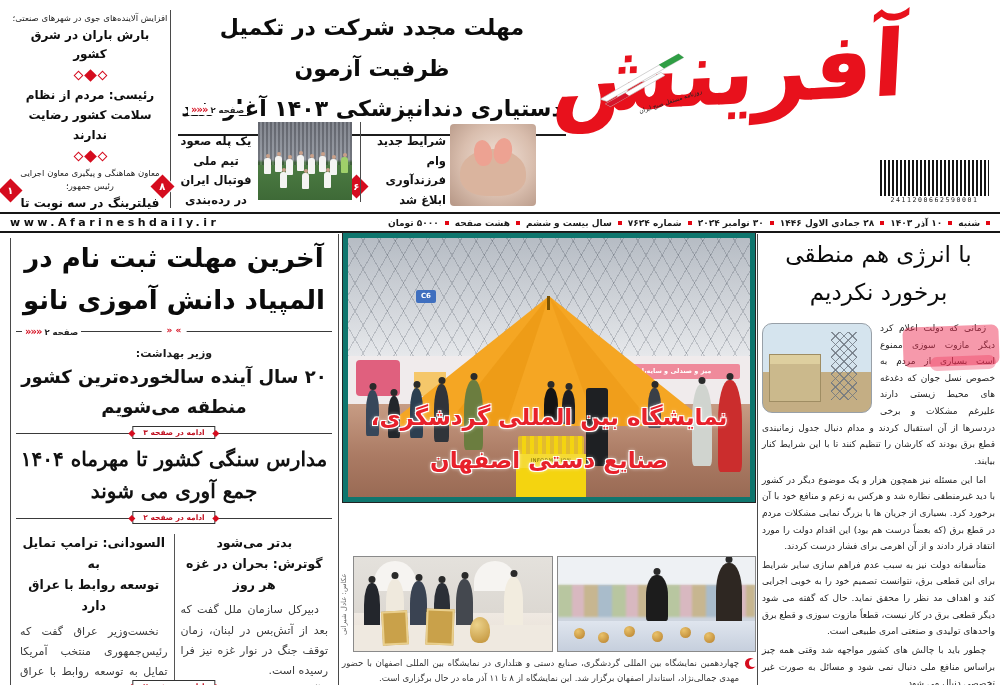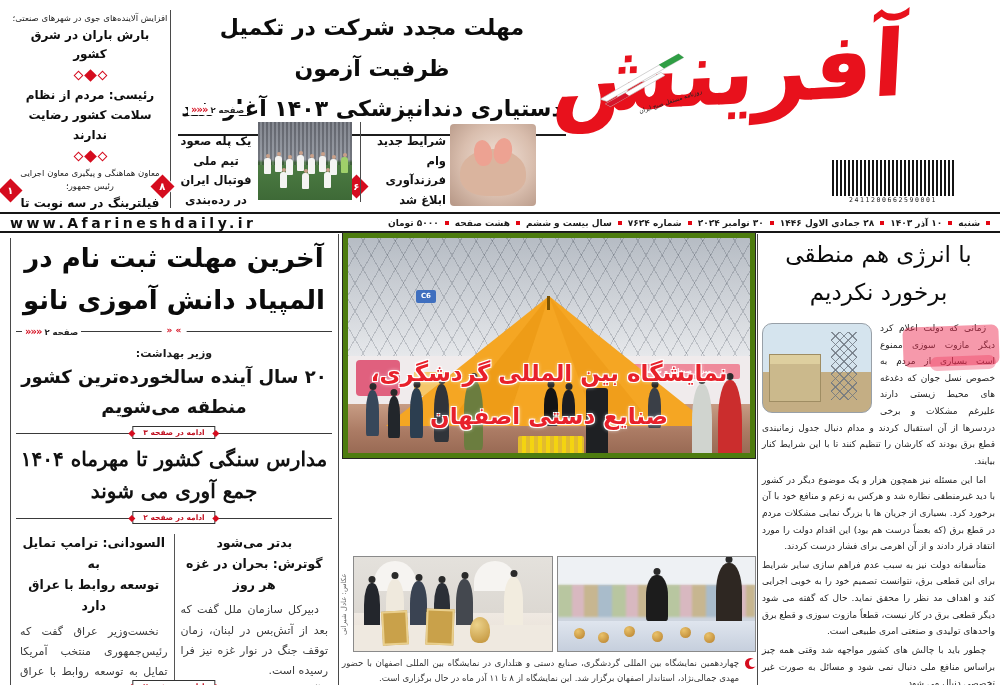--- a/index.html
+++ b/index.html
@@ -58,50 +58,50 @@
       background:radial-gradient(circle at 55% 45%, #f2e2d8 0%, #d9beae 55%, #b59685 100%); }
   .baby-hand { position:absolute; left:12%; top:30%; width:76%; height:58%; background:#dab49e; border-radius:50% 50% 40% 40%; }
   .baby-foot { position:absolute; width:18px; height:26px; background:#eda292; border-radius:50% 50% 45% 45%; }
 
   
   .logo { position:absolute; left:548px; top:-18px; width:350px; height:220px; pointer-events:none; }
   .logo .word { position:absolute; right:-6px; top:4px; font-size:92px; font-weight:bold; color:#e8111c;
                 transform:skewX(-6deg) rotate(-3deg); line-height:1.9; }
   .sublogo { position:absolute; left:46px; top:78px; transform:rotate(-16deg); }
   .sublogo .txt { font-size:6px; color:#222; transform:rotate(-2deg); white-space:nowrap; }
-  .barcode { position:absolute; left:832px; top:160px; width:122px; }
+  .barcode { position:absolute; left:880px; top:160px; width:109px; }
   .barcode .bars { height:36px; background:repeating-linear-gradient(90deg,#141414 0 2px,#fff 2px 4px); }
   .barcode .num { font-family:"DejaVu Sans Mono", monospace; font-size:6.5px; letter-spacing:1.6px;
                   text-align:center; direction:ltr; color:#222; }
 
   .datebar { position:absolute; left:0; top:212px; width:1000px; height:21px; border-top:2px solid #161616;
              border-bottom:2px solid #161616; display:flex; align-items:center; justify-content:space-between;
              padding:0 10px; direction:ltr; background:#fff; }
-  .www { font-size:14px; font-weight:bold; letter-spacing:3.5px; color:#111; }
+  .www { font-size:11px; font-weight:bold; letter-spacing:3.5px; color:#111; }
   .dates { direction:rtl; display:flex; align-items:center; gap:6px; font-size:9px; font-weight:bold; color:#1a1a1a; white-space:nowrap; }
   .sq { width:4px; height:4px; background:#e30613; display:inline-block; }
 
   
   .leftcol { position:absolute; left:16px; top:238px; width:316px; }
   .nano { text-align:center; font-size:26px; font-weight:bold; line-height:1.6; color:#0b0b0b; }
   .nano-ref-row { position:relative; height:14px; margin-top:4px; }
   .nano-ref-row .pref { position:absolute; left:6px; top:1px; background:#fff; padding:0 3px; }
   .kicker { text-align:center; font-size:11px; font-weight:bold; color:#1c1c1c; margin-top:8px; }
   .h2a { text-align:center; font-size:18px; font-weight:bold; line-height:1.65; margin-top:2px; }
   .h2b { text-align:center; font-family:"DejaVu Serif", serif; font-size:20px; font-weight:bold; line-height:1.6; margin-top:2px; }
   .subgrid { display:flex; margin-top:6px; }
   .subcol { width:50%; padding:0 4px; }
   .subdiv { width:1px; background:#555; margin:2px 2px 0; }
   .sub-head { text-align:center; font-size:12.5px; font-weight:bold; line-height:1.7; margin-bottom:5px; }
   .sub-body p { font-size:11px; color:#3b3b3b; text-align:justify; line-height:1.85; text-indent:9px; }
   .leftcol-bottom { position:absolute; left:16px; top:676px; width:316px; }
 
   
-  .photobox { position:absolute; left:342px; top:232px; width:414px; height:227px; border:1px solid #222;
-              background:#4d7c0f; padding:5px; }
+  .photobox { position:absolute; left:342px; top:232px; width:414px; height:271px; border:1px solid #222;
+              background:#0f766e; padding:5px; }
   .scene { position:relative; width:100%; height:100%; overflow:hidden; background:#cfd3d8; }
   .sc-ceiling { position:absolute; left:0; top:0; right:0; height:118px;
       background:linear-gradient(180deg,#b6bcc4,#e6e8eb),
                  repeating-linear-gradient(60deg, rgba(90,98,110,.25) 0 1px, transparent 1px 14px),
                  repeating-linear-gradient(-60deg, rgba(90,98,110,.25) 0 1px, transparent 1px 14px);
       background-blend-mode:multiply; }
   .sc-wall { position:absolute; left:0; top:118px; right:0; height:48px; background:#f0ebec; }
   .sc-floor { position:absolute; left:0; top:166px; right:0; bottom:0;
       background:linear-gradient(180deg,#c79c84,#ab7b64 55%,#996a54); }
   .sc-banner { position:absolute; top:126px; right:10px; width:150px; height:15px; background:#ef8a9b;

